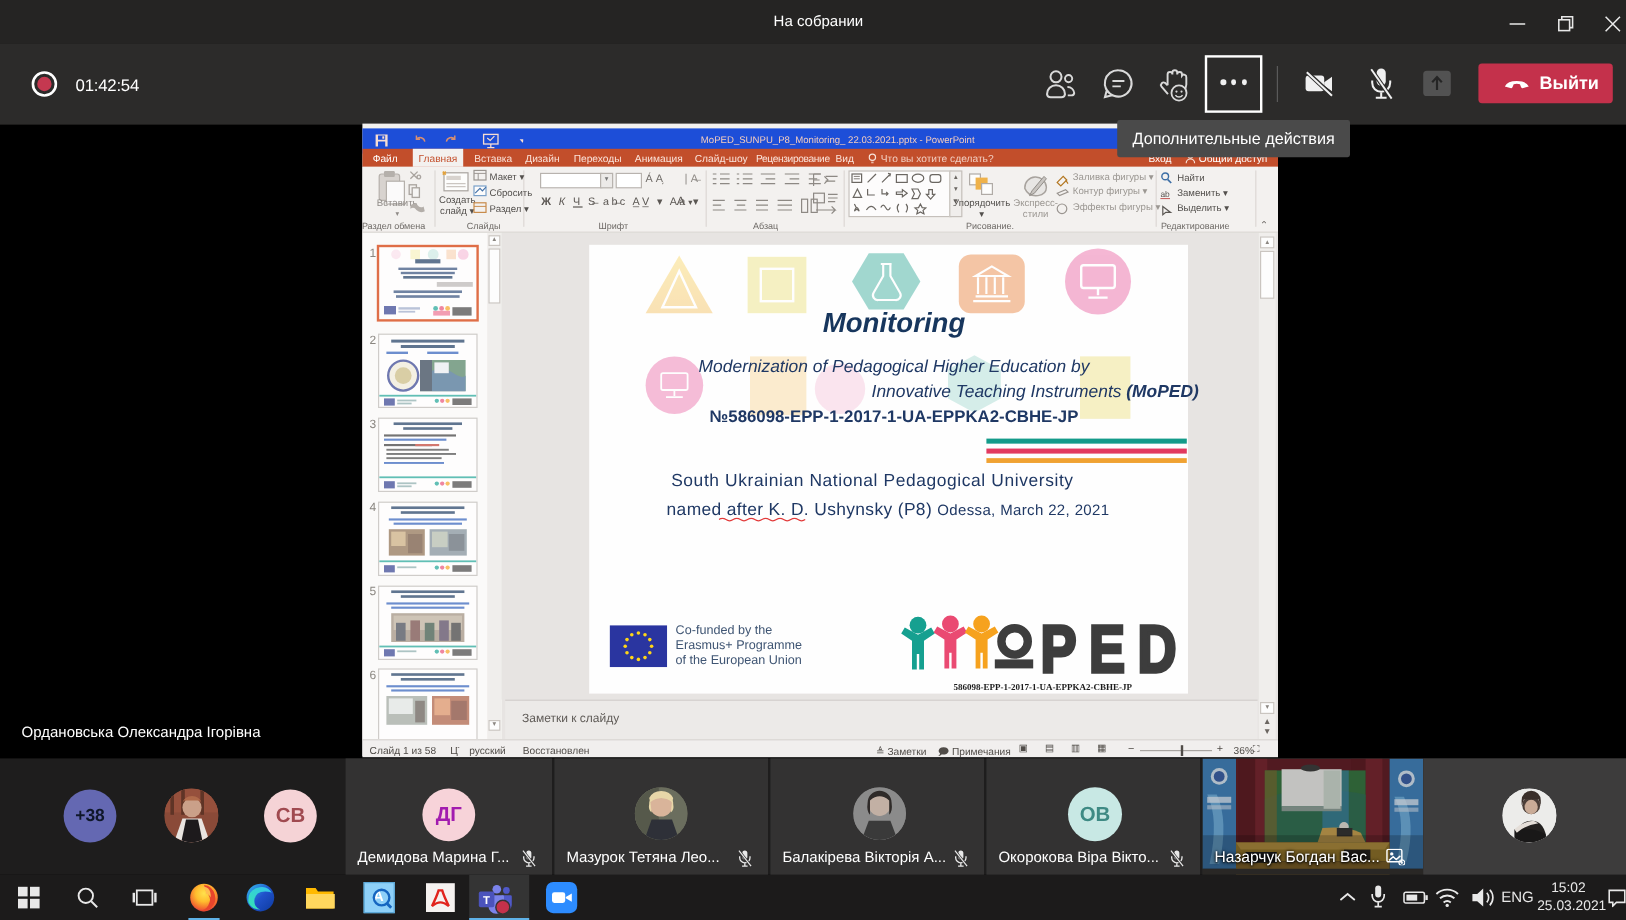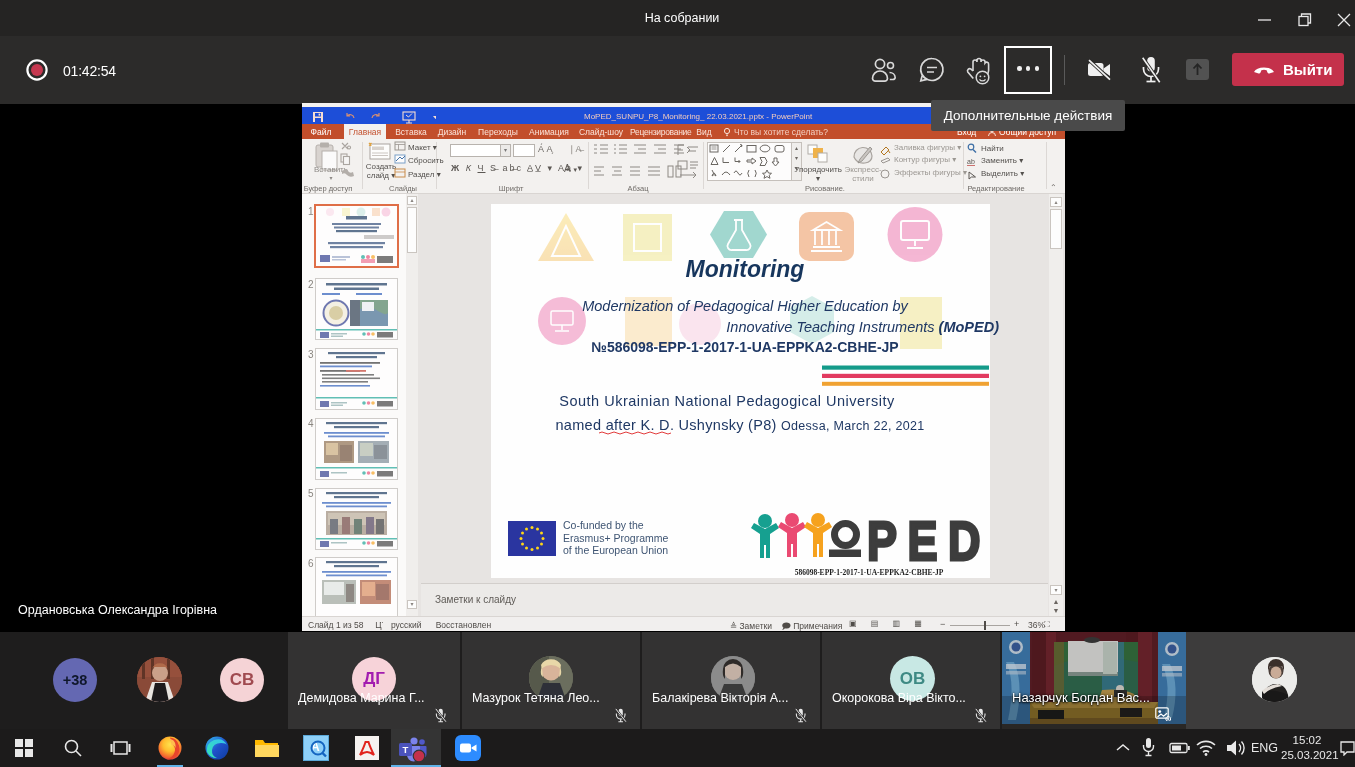--- a/index.html
+++ b/index.html
@@ -16,21 +16,21 @@
 #pname{left:18px;top:603px;color:#fff;font-size:12.5px;}
 
 #tooltip{left:931px;top:100px;width:194px;height:31px;background:#4a4a4a;border-radius:2px;
  color:#fff;font-size:13.5px;text-align:center;line-height:31px;z-index:60;}
 #tipcaret{left:1020px;top:93px;width:0;height:0;border:7px solid transparent;
  border-bottom-color:#4a4a4a;z-index:60;}
 
 #strip{left:0;top:632px;width:1355px;height:97px;background:#1e1d1d;}
 .tile{position:absolute;top:0;height:97px;background:#333232;}
 .circ{position:absolute;border-radius:50%;text-align:center;font-weight:bold;}
-.tname{position:absolute;bottom:24px;left:10px;color:#fff;font-size:12.5px;white-space:nowrap;}
+.tname{position:absolute;bottom:8px;left:10px;color:#fff;font-size:12.5px;white-space:nowrap;}
 
 #taskbar{left:0;top:729px;width:1355px;height:38px;background:#1c1b1b;}
 
 #ppt{left:302px;top:103px;width:763px;height:527px;background:#f3f1ef;}
 #ppt-title{position:absolute;left:0;top:4px;width:763px;height:21px;background:#1d4ed8;}
 #ppt-tabs{position:absolute;left:0;top:21px;width:763px;height:15px;background:#c24e2b;}
 #ppt-ribbon{position:absolute;left:0;top:36px;width:763px;height:54px;background:#f3f1ef;border-bottom:1px solid #d9d5d2;}
 #ppt-body{position:absolute;left:0;top:91px;width:763px;height:422px;background:#e7e4e2;overflow:hidden;}
 #ppt-status{position:absolute;left:0;top:513px;width:763px;height:14px;background:#f1efee;border-top:1px solid #d9d5d2;}
 .tab{position:absolute;top:3px;height:12px;color:#fbe3da;font-size:8.5px;white-space:nowrap;}
@@ -163,21 +163,21 @@
         </svg>
       <div class="tab" style="left:697px;color:#fff;">Общий доступ</div>
     </div>
     <div id="ppt-ribbon">
       <div class="rsep" style="left:60px"></div>
         <div class="rsep" style="left:134px"></div>
       <div class="rsep" style="left:286px"></div>
         <div class="rsep" style="left:401px"></div>
       <div class="rsep" style="left:661px"></div>
         <div class="rsep" style="left:744px"></div>
-      <div class="rlabel" style="left:26px">Буфер доступ</div>
+      <div class="rlabel" style="left:26px">Раздел обмена</div>
       <div class="rlabel" style="left:101px">Слайды</div>
       <div class="rlabel" style="left:209px">Шрифт</div>
       <div class="rlabel" style="left:336px">Абзац</div>
       <div class="rlabel" style="left:523px">Рисование.</div>
       <div class="rlabel" style="left:694px">Редактирование</div>
 
       <svg style="position:absolute;left:8px;top:2px" width="36" height="40" viewBox="0 0 36 40">
         <rect x="6" y="4" width="17" height="22" rx="2" fill="#d8d3cf" stroke="#b5b0ab" stroke-width="1"></rect>
         <rect x="10" y="1.5" width="9" height="5" rx="1" fill="#b5b0ab"></rect>
         <rect x="12" y="10" width="15" height="19" fill="#fbfafa" stroke="#b5b0ab" stroke-width="1"></rect>

